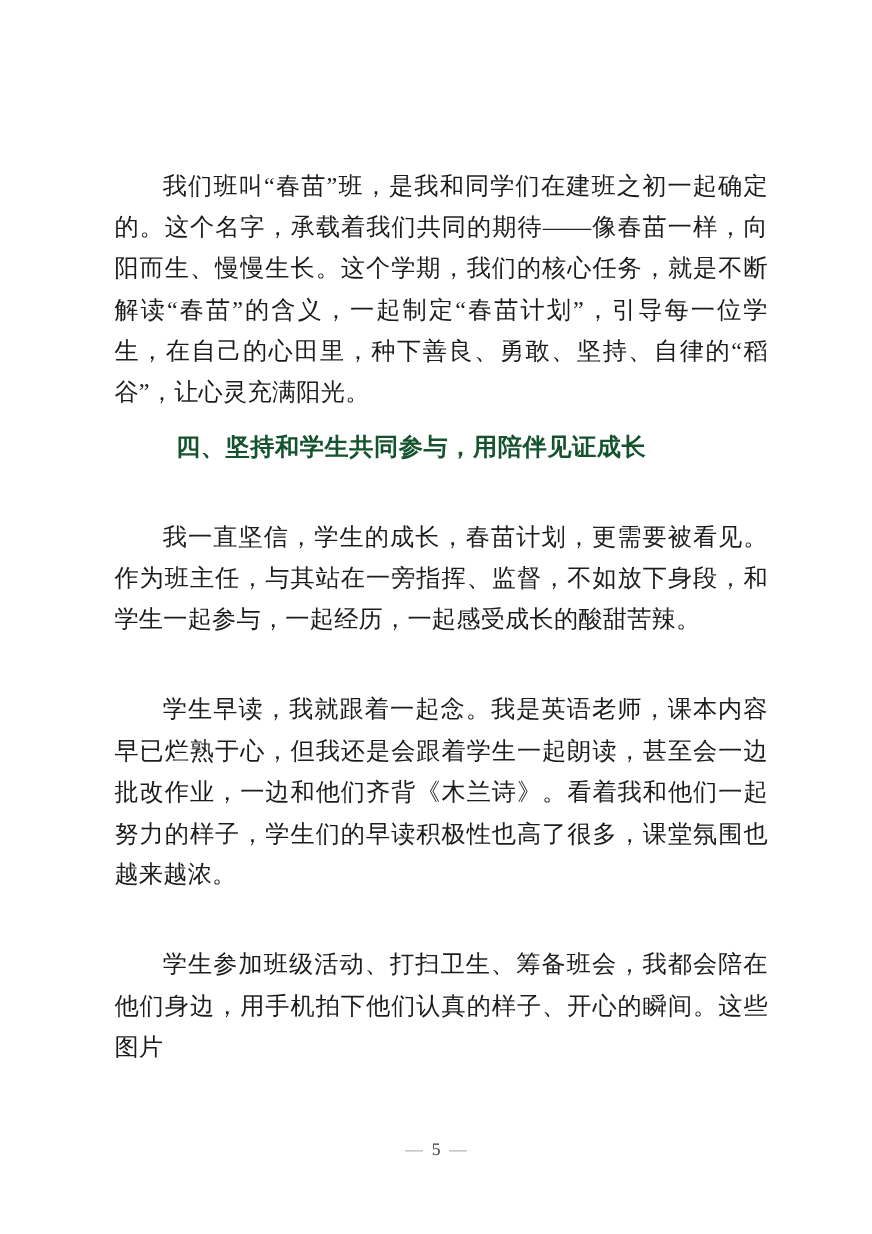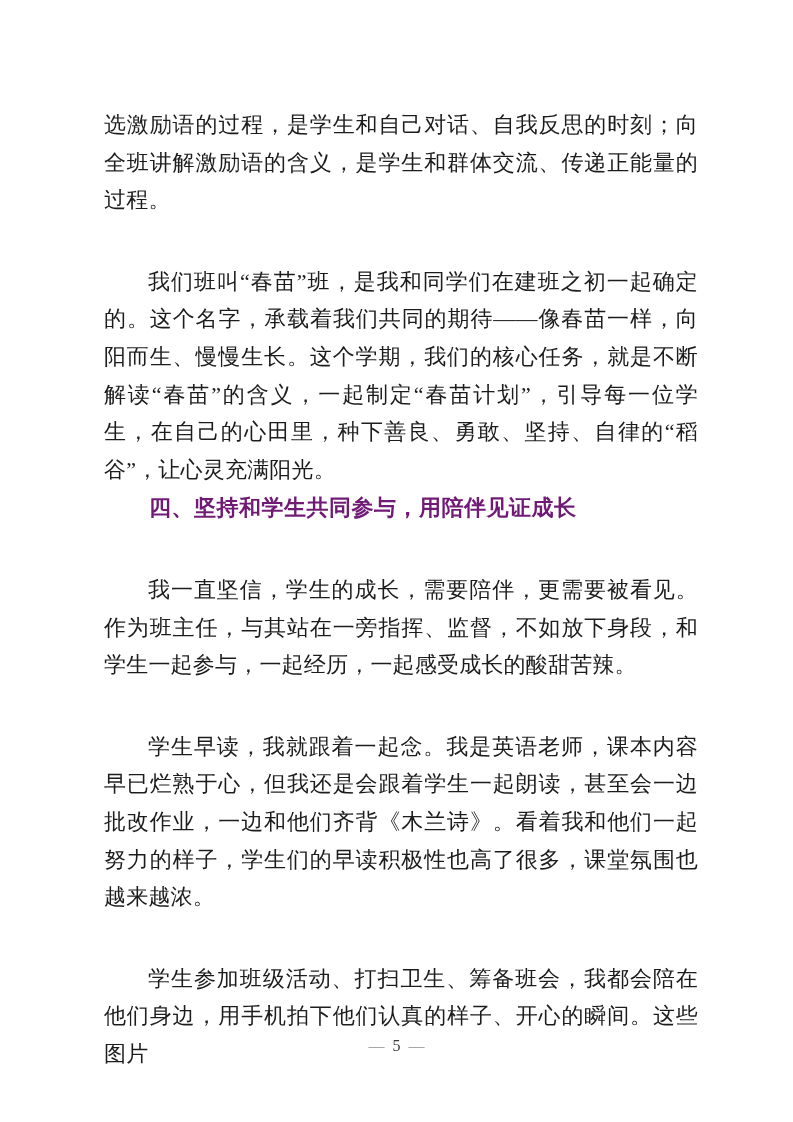--- a/index.html
+++ b/index.html
@@ -29,27 +29,27 @@
     text-align: justify;
     text-justify: inter-ideograph;
     letter-spacing: 0.2px;
     color: #1c1c1c;
   }
   .para.indent {
     text-indent: 2em;
     margin-top: 44px;
   }
   .heading {
-    margin: 1px;
+    margin: 12px;
     font-family: "Liberation Sans", "DejaVu Sans", sans-serif;
     font-weight: bold;
     font-size: 22px;
     line-height: 37.6px;
     text-indent: 2em;
-    color: #701a75;
+    color: #14532d;
     letter-spacing: 0.5px;
   }
   .footer {
     position: absolute;
     left: 0;
     top: 1036px;
     width: 100%;
     text-align: center;
     font-size: 16px;
     line-height: 20px;
@@ -61,24 +61,23 @@
   }
   .footer .num {
     color: #3a3a3a;
   }
 </style>
 </head>
 <body>
 
 <div class="page">
   <div class="content">
-    <p class="para">选激励语的过程，是学生和自己对话、自我反思的时刻；向全班讲解激励语的含义，是学生和群体交流、传递正能量的过程。</p>
     <p class="para indent">我们班叫“春苗”班，是我和同学们在建班之初一起确定的。这个名字，承载着我们共同的期待——像春苗一样，向阳而生、慢慢生长。这个学期，我们的核心任务，就是不断解读“春苗”的含义，一起制定“春苗计划”，引导每一位学生，在自己的心田里，种下善良、勇敢、坚持、自律的“稻谷”，让心灵充满阳光。</p>
     <h2 class="heading">四、坚持和学生共同参与，用陪伴见证成长</h2>
-    <p class="para indent">我一直坚信，学生的成长，需要陪伴，更需要被看见。作为班主任，与其站在一旁指挥、监督，不如放下身段，和学生一起参与，一起经历，一起感受成长的酸甜苦辣。</p>
+    <p class="para indent">我一直坚信，学生的成长，春苗计划，更需要被看见。作为班主任，与其站在一旁指挥、监督，不如放下身段，和学生一起参与，一起经历，一起感受成长的酸甜苦辣。</p>
     <p class="para indent">学生早读，我就跟着一起念。我是英语老师，课本内容早已烂熟于心，但我还是会跟着学生一起朗读，甚至会一边批改作业，一边和他们齐背《木兰诗》。看着我和他们一起努力的样子，学生们的早读积极性也高了很多，课堂氛围也越来越浓。</p>
     <p class="para indent">学生参加班级活动、打扫卫生、筹备班会，我都会陪在他们身边，用手机拍下他们认真的样子、开心的瞬间。这些图片</p>
   </div>
 
   <div class="footer">
     <span class="dash">—</span><span class="num">5</span><span class="dash">—</span>
   </div>
 </div>
 
 </body></html>

